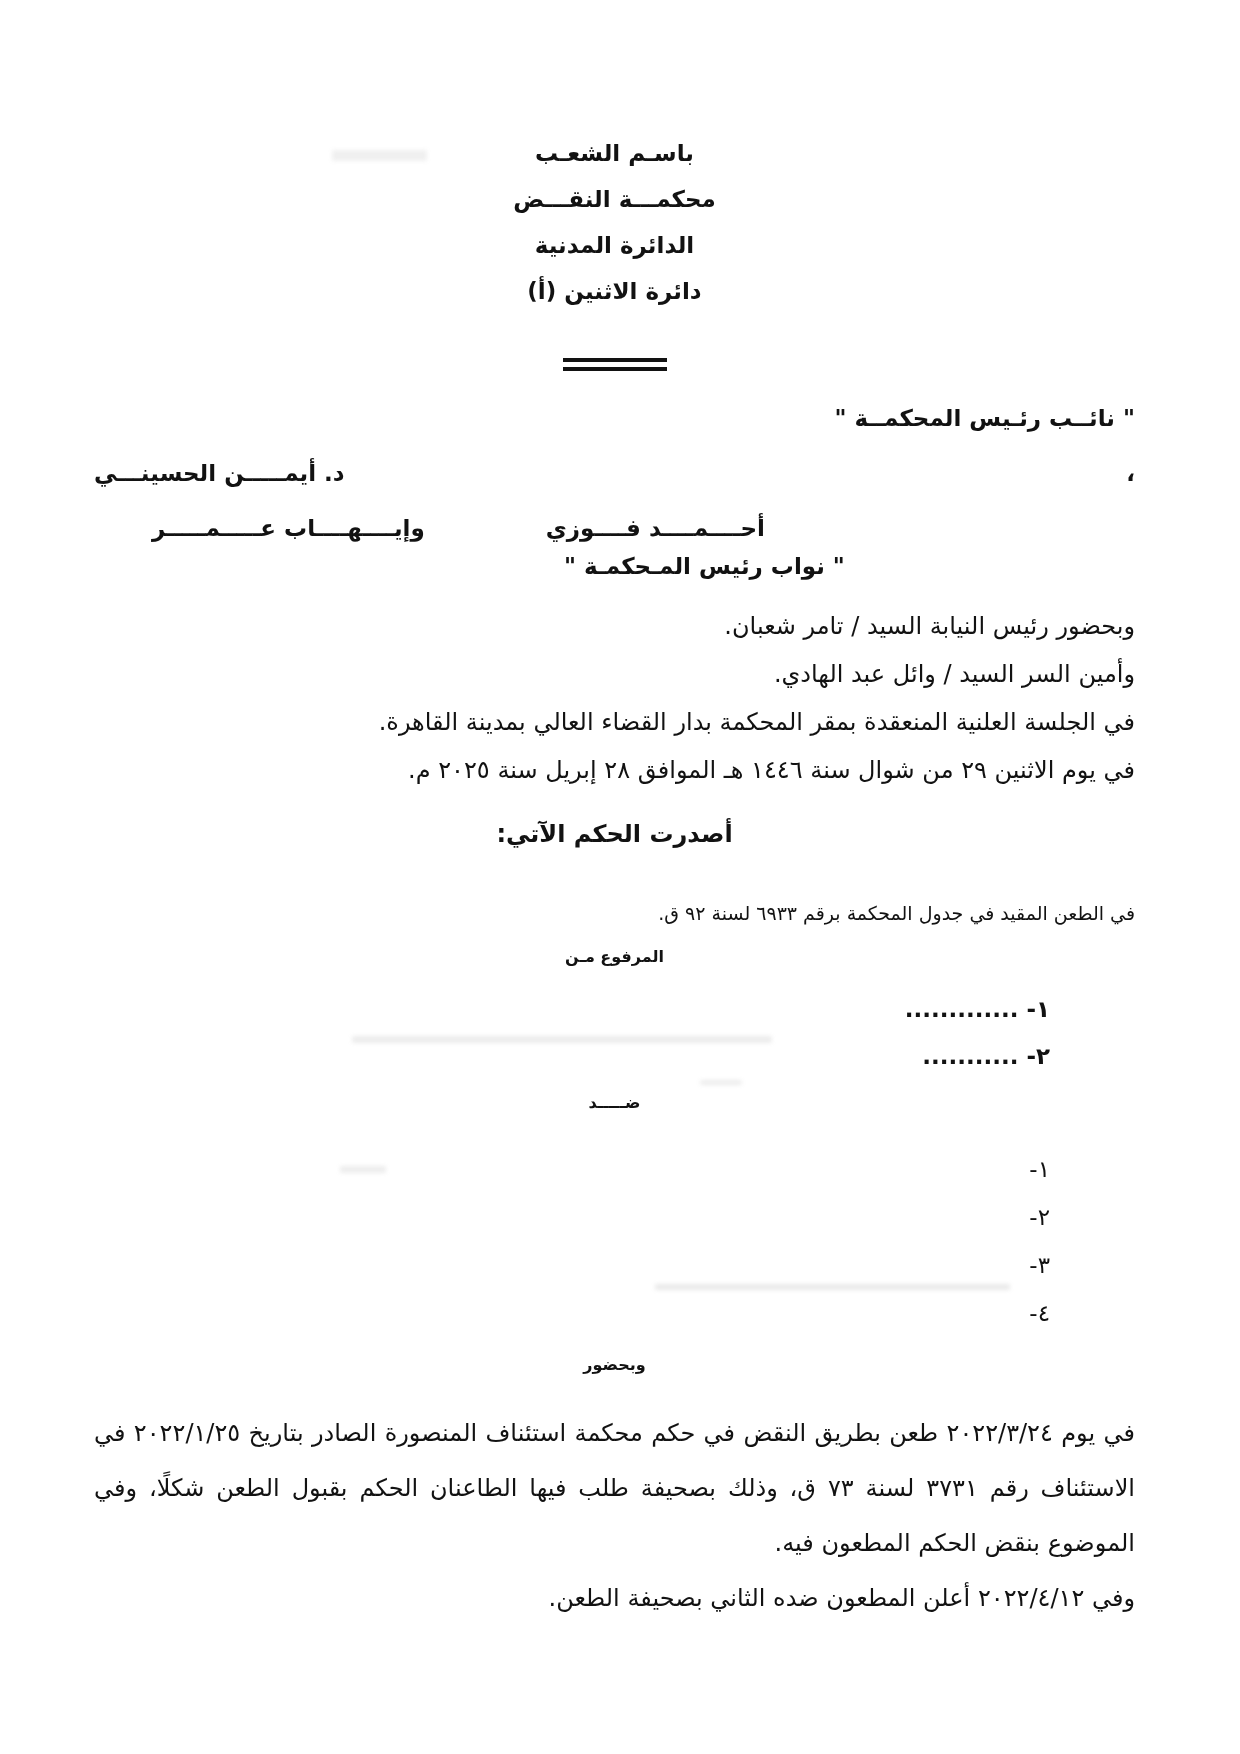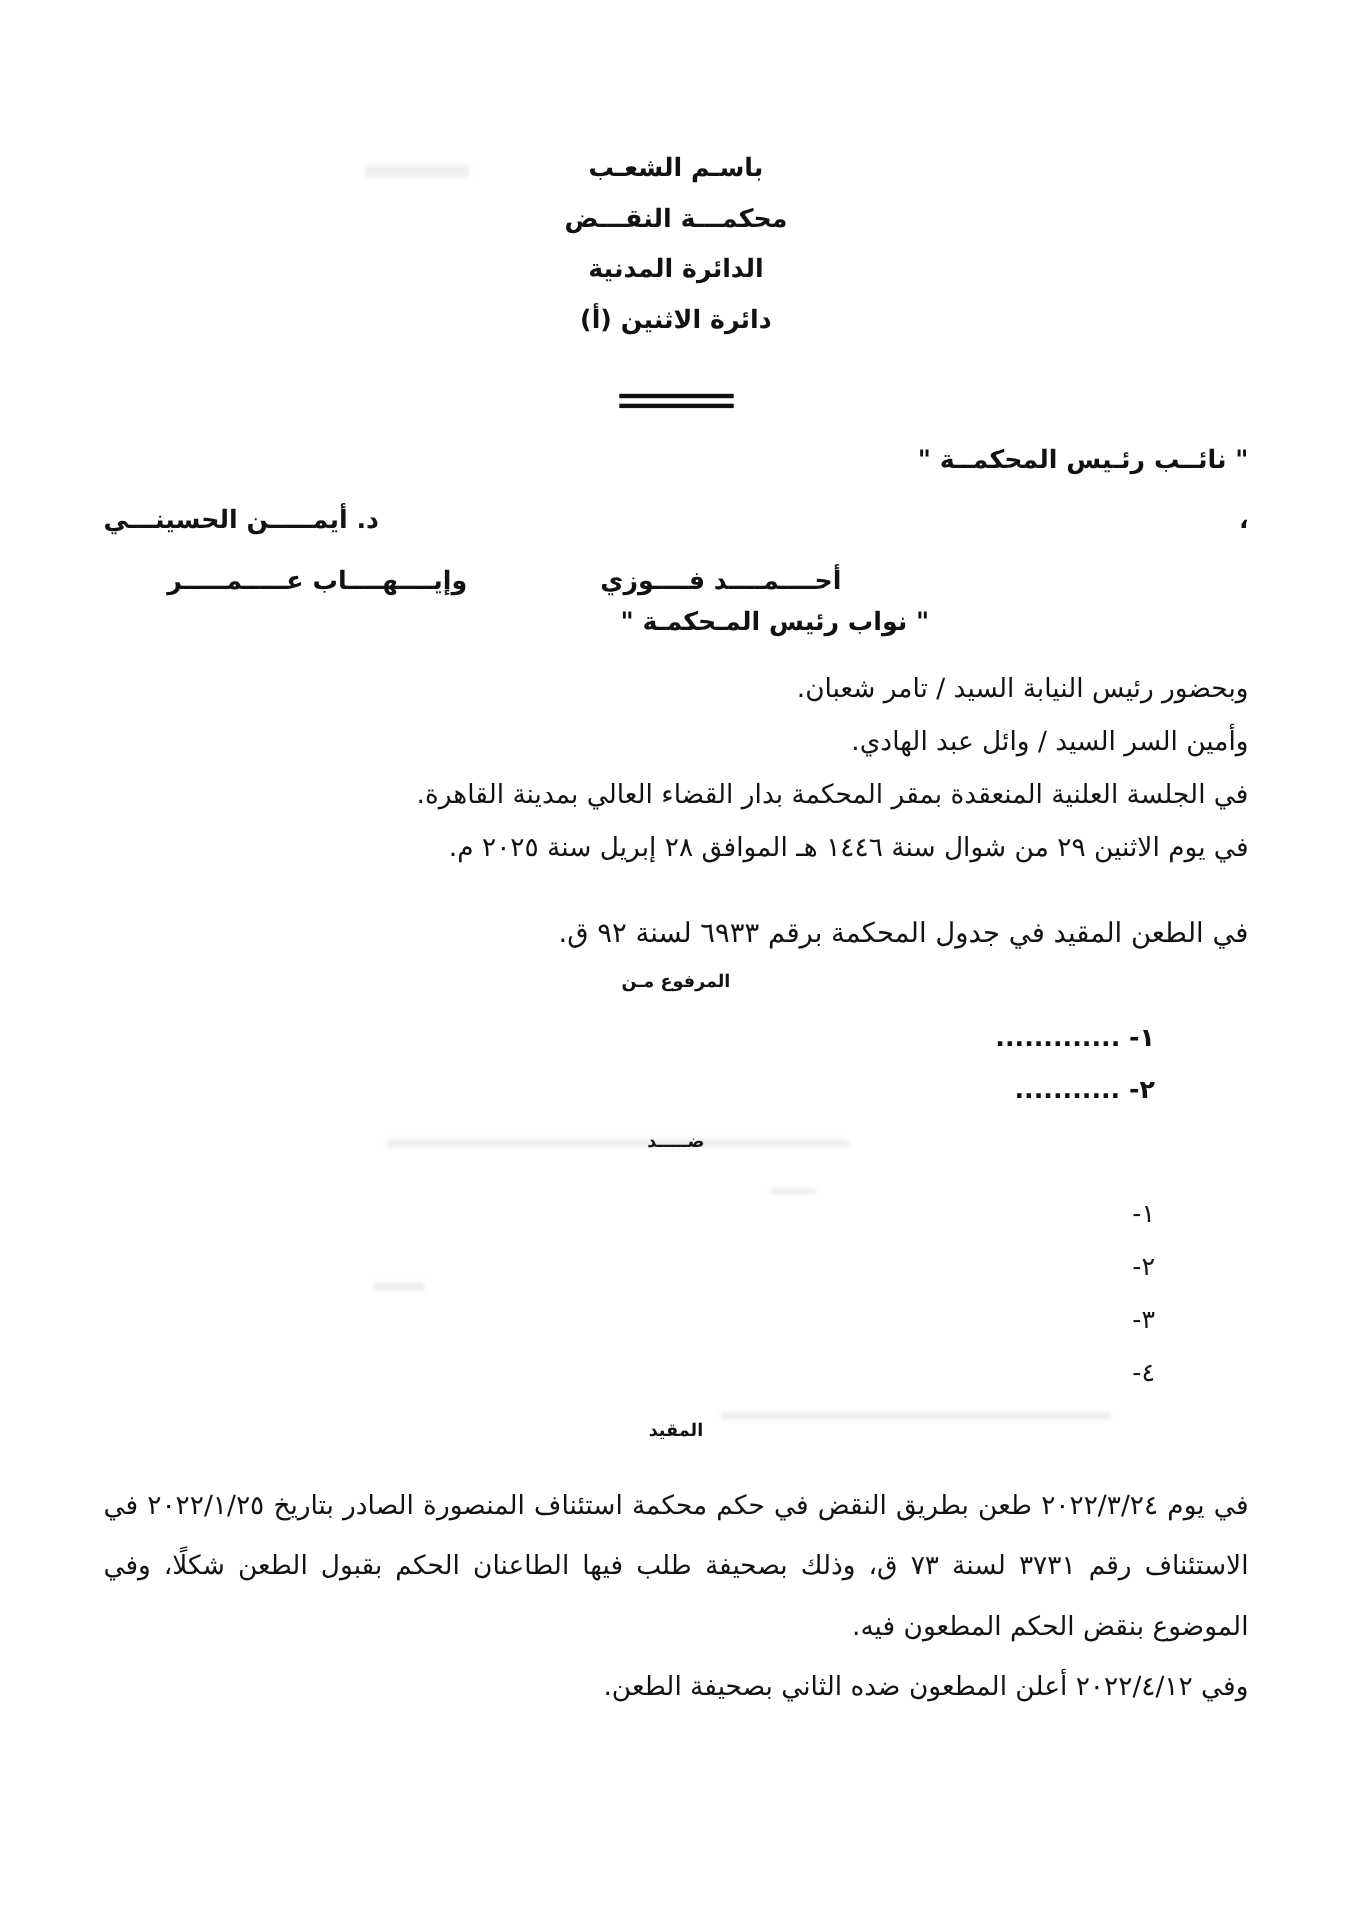--- a/index.html
+++ b/index.html
@@ -74,21 +74,21 @@
   .judgment-intro {
     margin-top: 33px;
     text-align: center;
     font-weight: 700;
     font-size: 24px;
     line-height: 32px;
   }
   .register-line {
     margin-top: 48px;
     font-weight: 400;
-    font-size: 25px;
+    font-size: 19px;
     line-height: 30px;
     text-align: right;
   }
   .center-head {
     text-align: center;
     font-weight: 700;
     font-size: 16px;
     line-height: 30px;
   }
   .appellants-head { margin-top: 14px; }
@@ -172,38 +172,39 @@
       </div>
     </div>
 
     <div class="attendance">
       <div class="body-line">وبحضور رئيس النيابة السيد / تامر شعبان.</div>
       <div class="body-line">وأمين السر السيد / وائل عبد الهادي.</div>
       <div class="body-line">في الجلسة العلنية المنعقدة بمقر المحكمة بدار القضاء العالي بمدينة القاهرة.</div>
       <div class="body-line">في يوم الاثنين ٢٩ من شوال سنة ١٤٤٦ هـ الموافق ٢٨ إبريل سنة ٢٠٢٥ م.</div>
     </div>
 
+    <div class="judgment-intro">أصدرت الحكم الآتي:</div>
 
     <div class="register-line">في الطعن المقيد في جدول المحكمة برقم ٦٩٣٣ لسنة ٩٢ ق.</div>
 
     <div class="center-head appellants-head">المرفوع مـن</div>
     <div class="list">
       <div class="list-item dotted">١- .............</div>
       <div class="list-item dotted">٢- ...........</div>
     </div>
 
     <div class="center-head versus">ضـــــد</div>
 
     <div class="list respondents">
       <div class="list-item">١-</div>
       <div class="list-item">٢-</div>
       <div class="list-item">٣-</div>
       <div class="list-item">٤-</div>
     </div>
 
-    <div class="center-head facts-head">المقيد</div>
+    <div class="center-head facts-head">وبحضور</div>
     <div class="facts">
       <p class="justified">في يوم ٢٠٢٢/٣/٢٤ طعن بطريق النقض في حكم محكمة استئناف المنصورة الصادر بتاريخ ٢٠٢٢/١/٢٥ في الاستئناف رقم ٣٧٣١ لسنة ٧٣ ق، وذلك بصحيفة طلب فيها الطاعنان الحكم بقبول الطعن شكلًا، وفي الموضوع بنقض الحكم المطعون فيه.</p>
       <p>وفي ٢٠٢٢/٤/١٢ أعلن المطعون ضده الثاني بصحيفة الطعن.</p>
     </div>
 
   </div>
 </div>
 
 </body></html>

